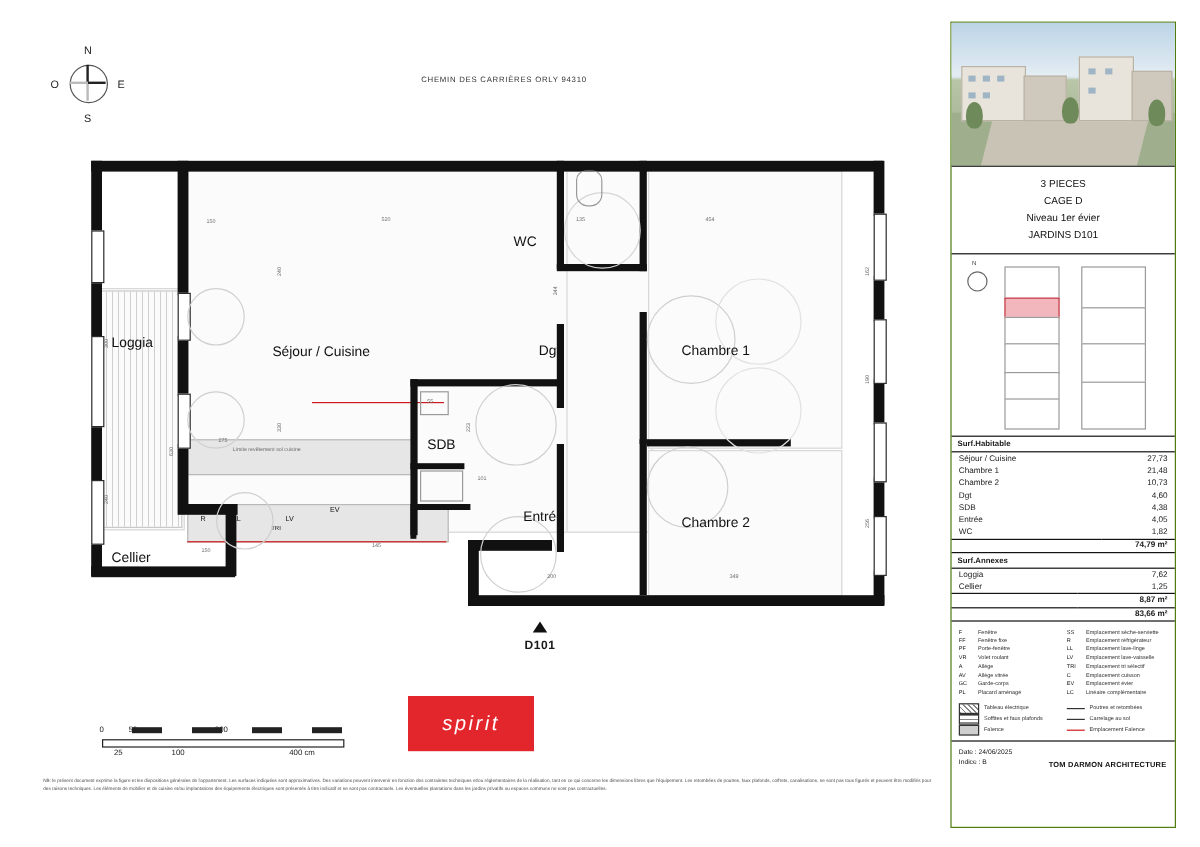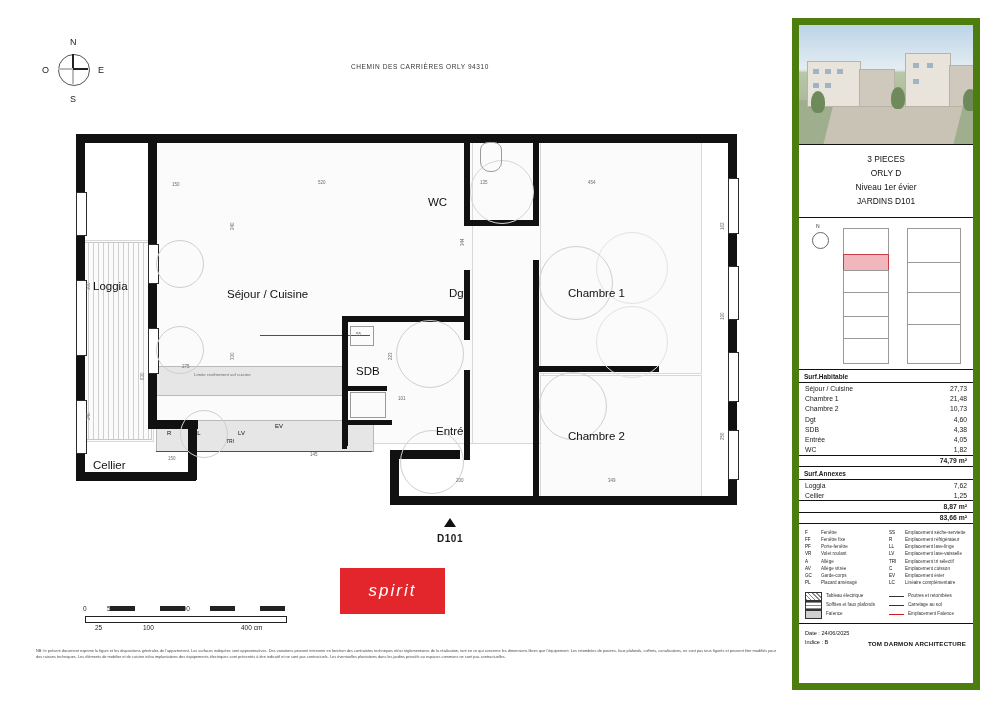--- a/index.html
+++ b/index.html
@@ -176,21 +176,21 @@
   
   .scalebar { position: absolute; left: 85px; top: 606px; width: 200px; height: 30px; }
   .scalebar .bar { position: absolute; top: 10px; left: 0; height: 5px; width: 200px; border: 1px solid #222; }
   .scalebar .seg { position: absolute; top: 0; height: 5px; background: #222; }
   .scalebar .tk { position: absolute; font-size: 6.5px; color: #222; }
 
   
   .logo {
     position: absolute;
     left: 340px;
-    top: 568px;
+    top: 580px;
     width: 105px;
     height: 46px;
     background: #e3262b;
     display: flex;
     align-items: center;
     justify-content: center;
   }
   .logo span {
     color: #fff;
     font-size: 17px;
@@ -210,21 +210,21 @@
     text-align: justify;
   }
 
   
   .panel {
     position: absolute;
     left: 792px;
     top: 18px;
     width: 188px;
     height: 672px;
-    border: 7px solid #4d7c0f;
+    border: 1px solid #4d7c0f;
     box-sizing: border-box;
     background: #fff;
   }
   .panel-sec { border-bottom: 1px solid #111; box-sizing: border-box; }
 
   .render {
     height: 120px;
     position: relative;
     overflow: hidden;
     background: linear-gradient(to bottom, #cfe0ef 0%, #dfe9f0 38%, #b9c6a8 40%, #9aa98c 100%);
@@ -473,21 +473,21 @@
       <div class="win" style="left:114px; top:38px; width:6px; height:5px;"></div>
       <div class="win" style="left:128px; top:38px; width:6px; height:5px;"></div>
       <div class="win" style="left:114px; top:54px; width:6px; height:5px;"></div>
       <div class="tree" style="left:12px;  top:66px;"></div>
       <div class="tree" style="left:92px;  top:62px;"></div>
       <div class="tree" style="left:164px; top:64px;"></div>
     </div>
 
     <div class="panel-sec ident">
       <div>3 PIECES</div>
-      <div>ORLY D</div>
+      <div>CAGE D</div>
       <div>Niveau 1er évier</div>
       <div>JARDINS D101</div>
     </div>
 
     <div class="panel-sec keyplan">
       <div class="mini-compass">
         <div class="c"></div>
         <div class="nlbl">N</div>
       </div>
 

